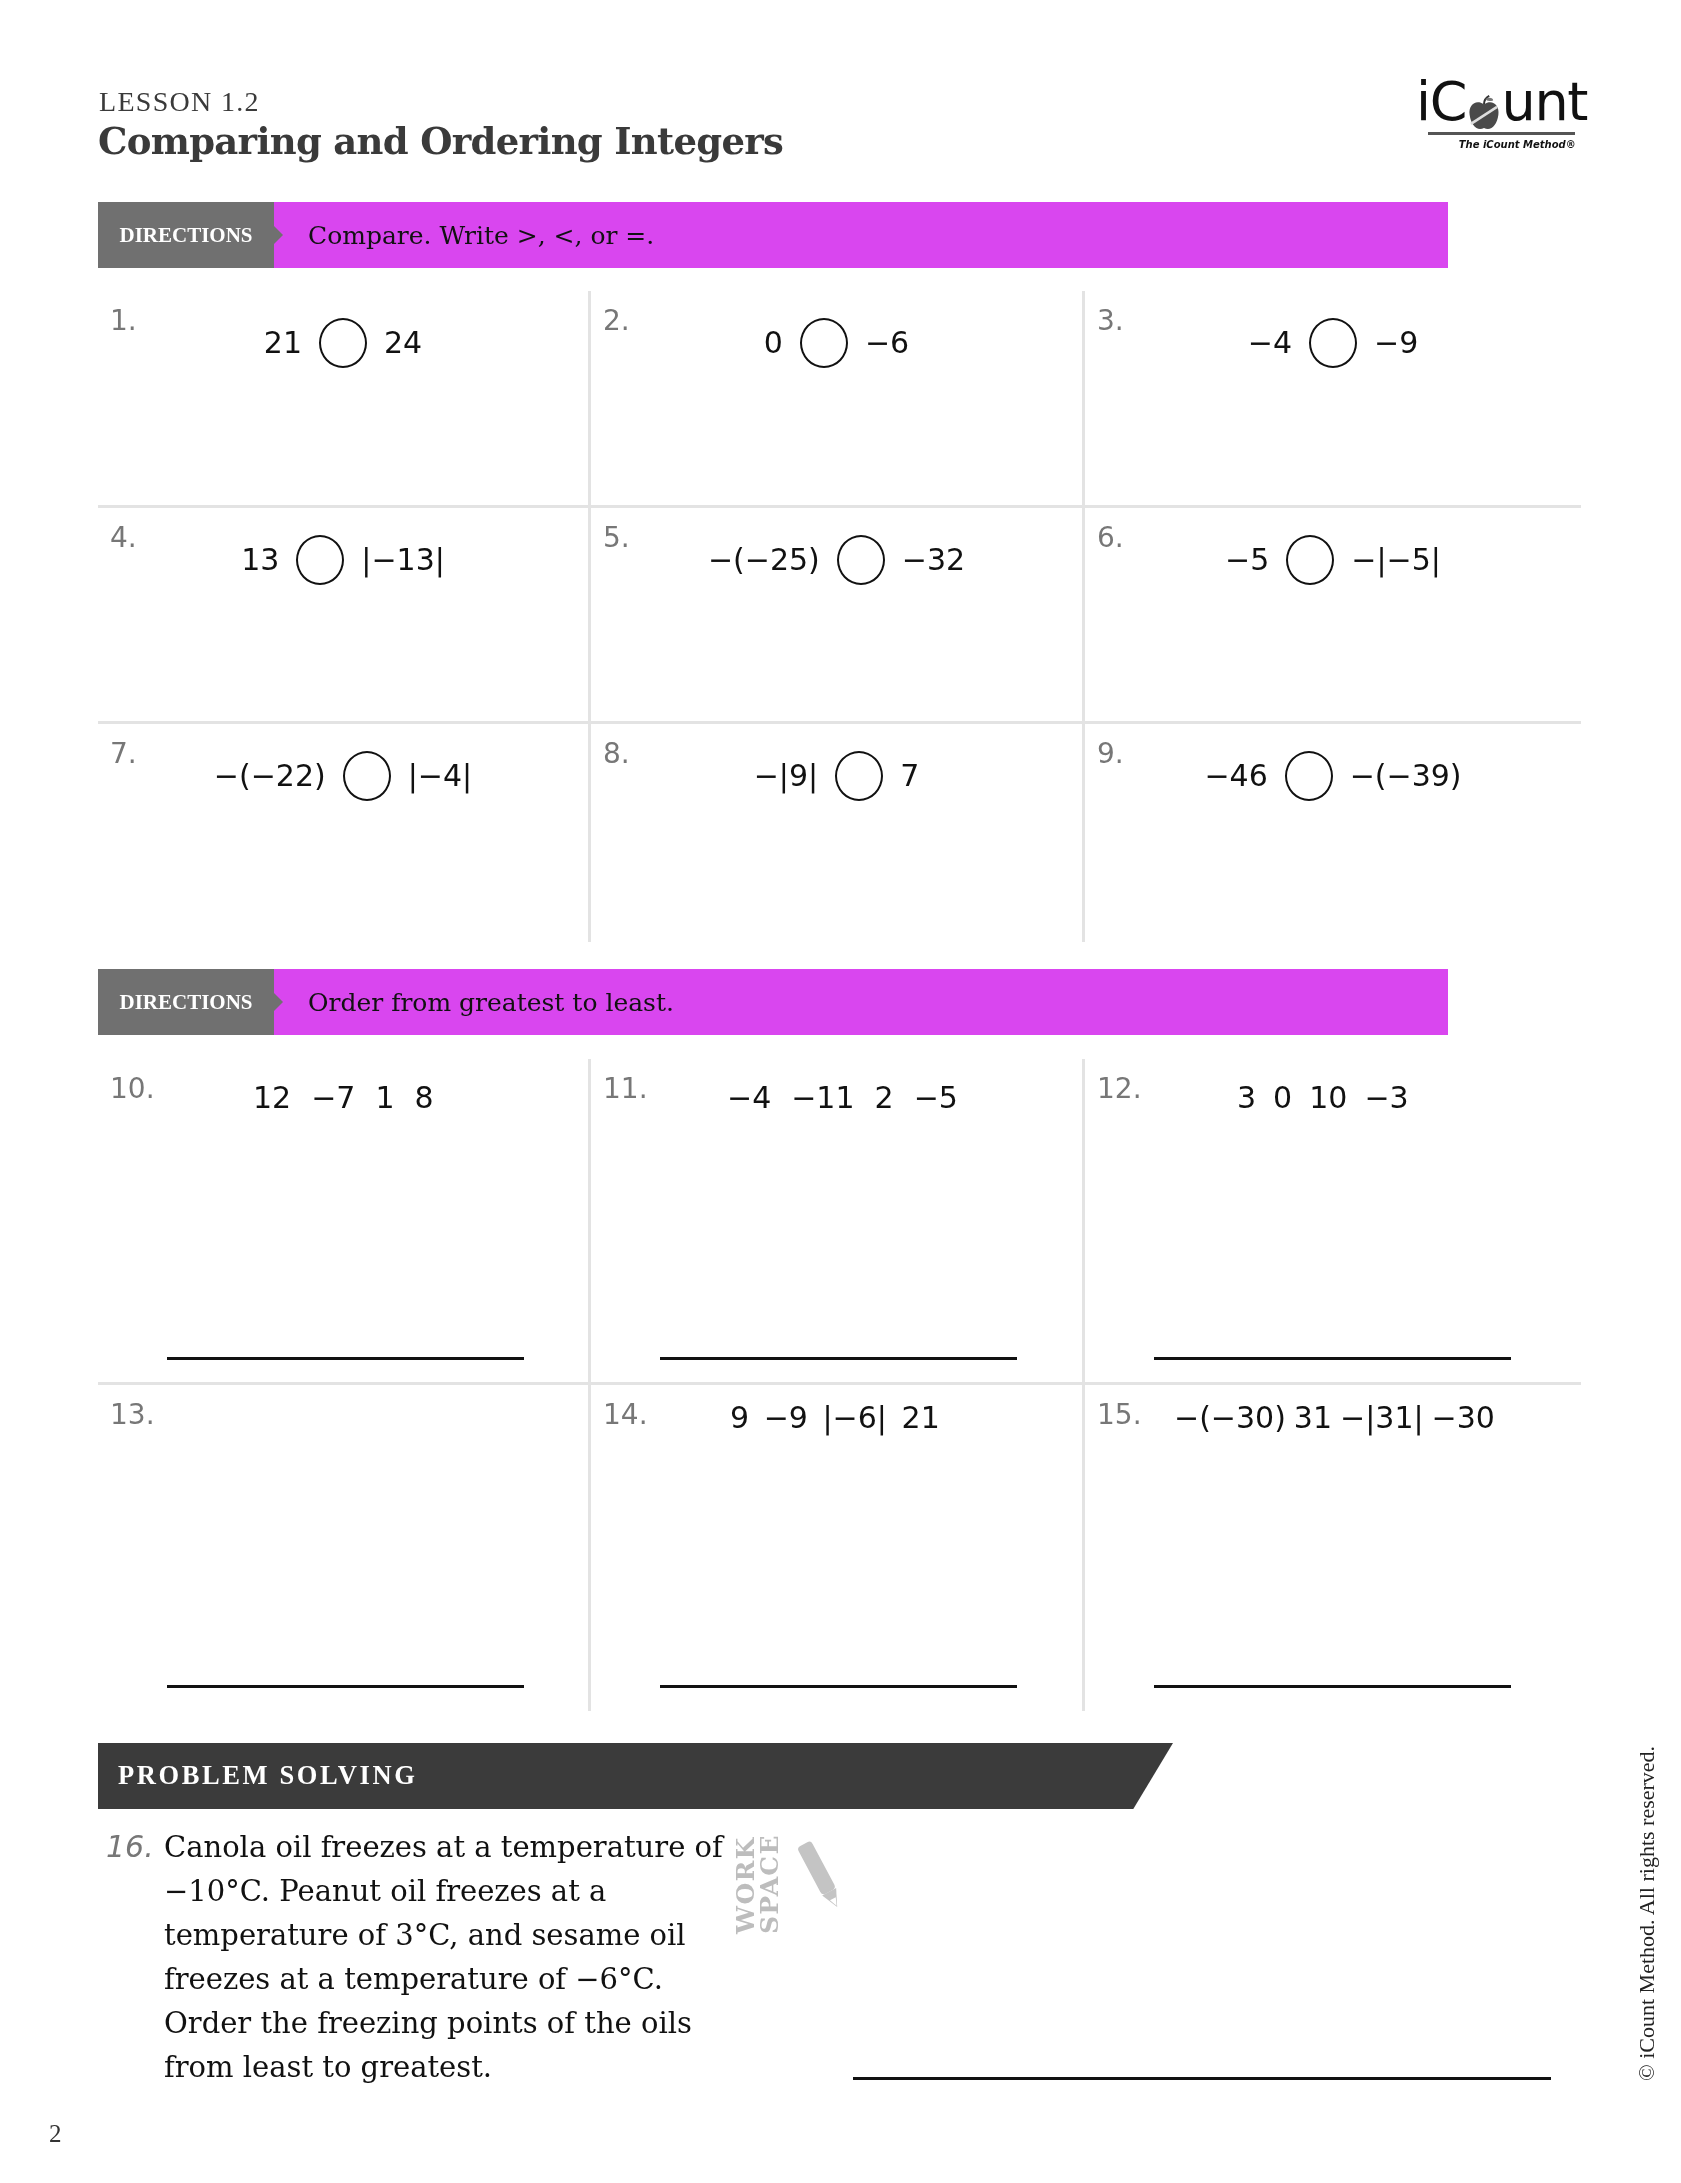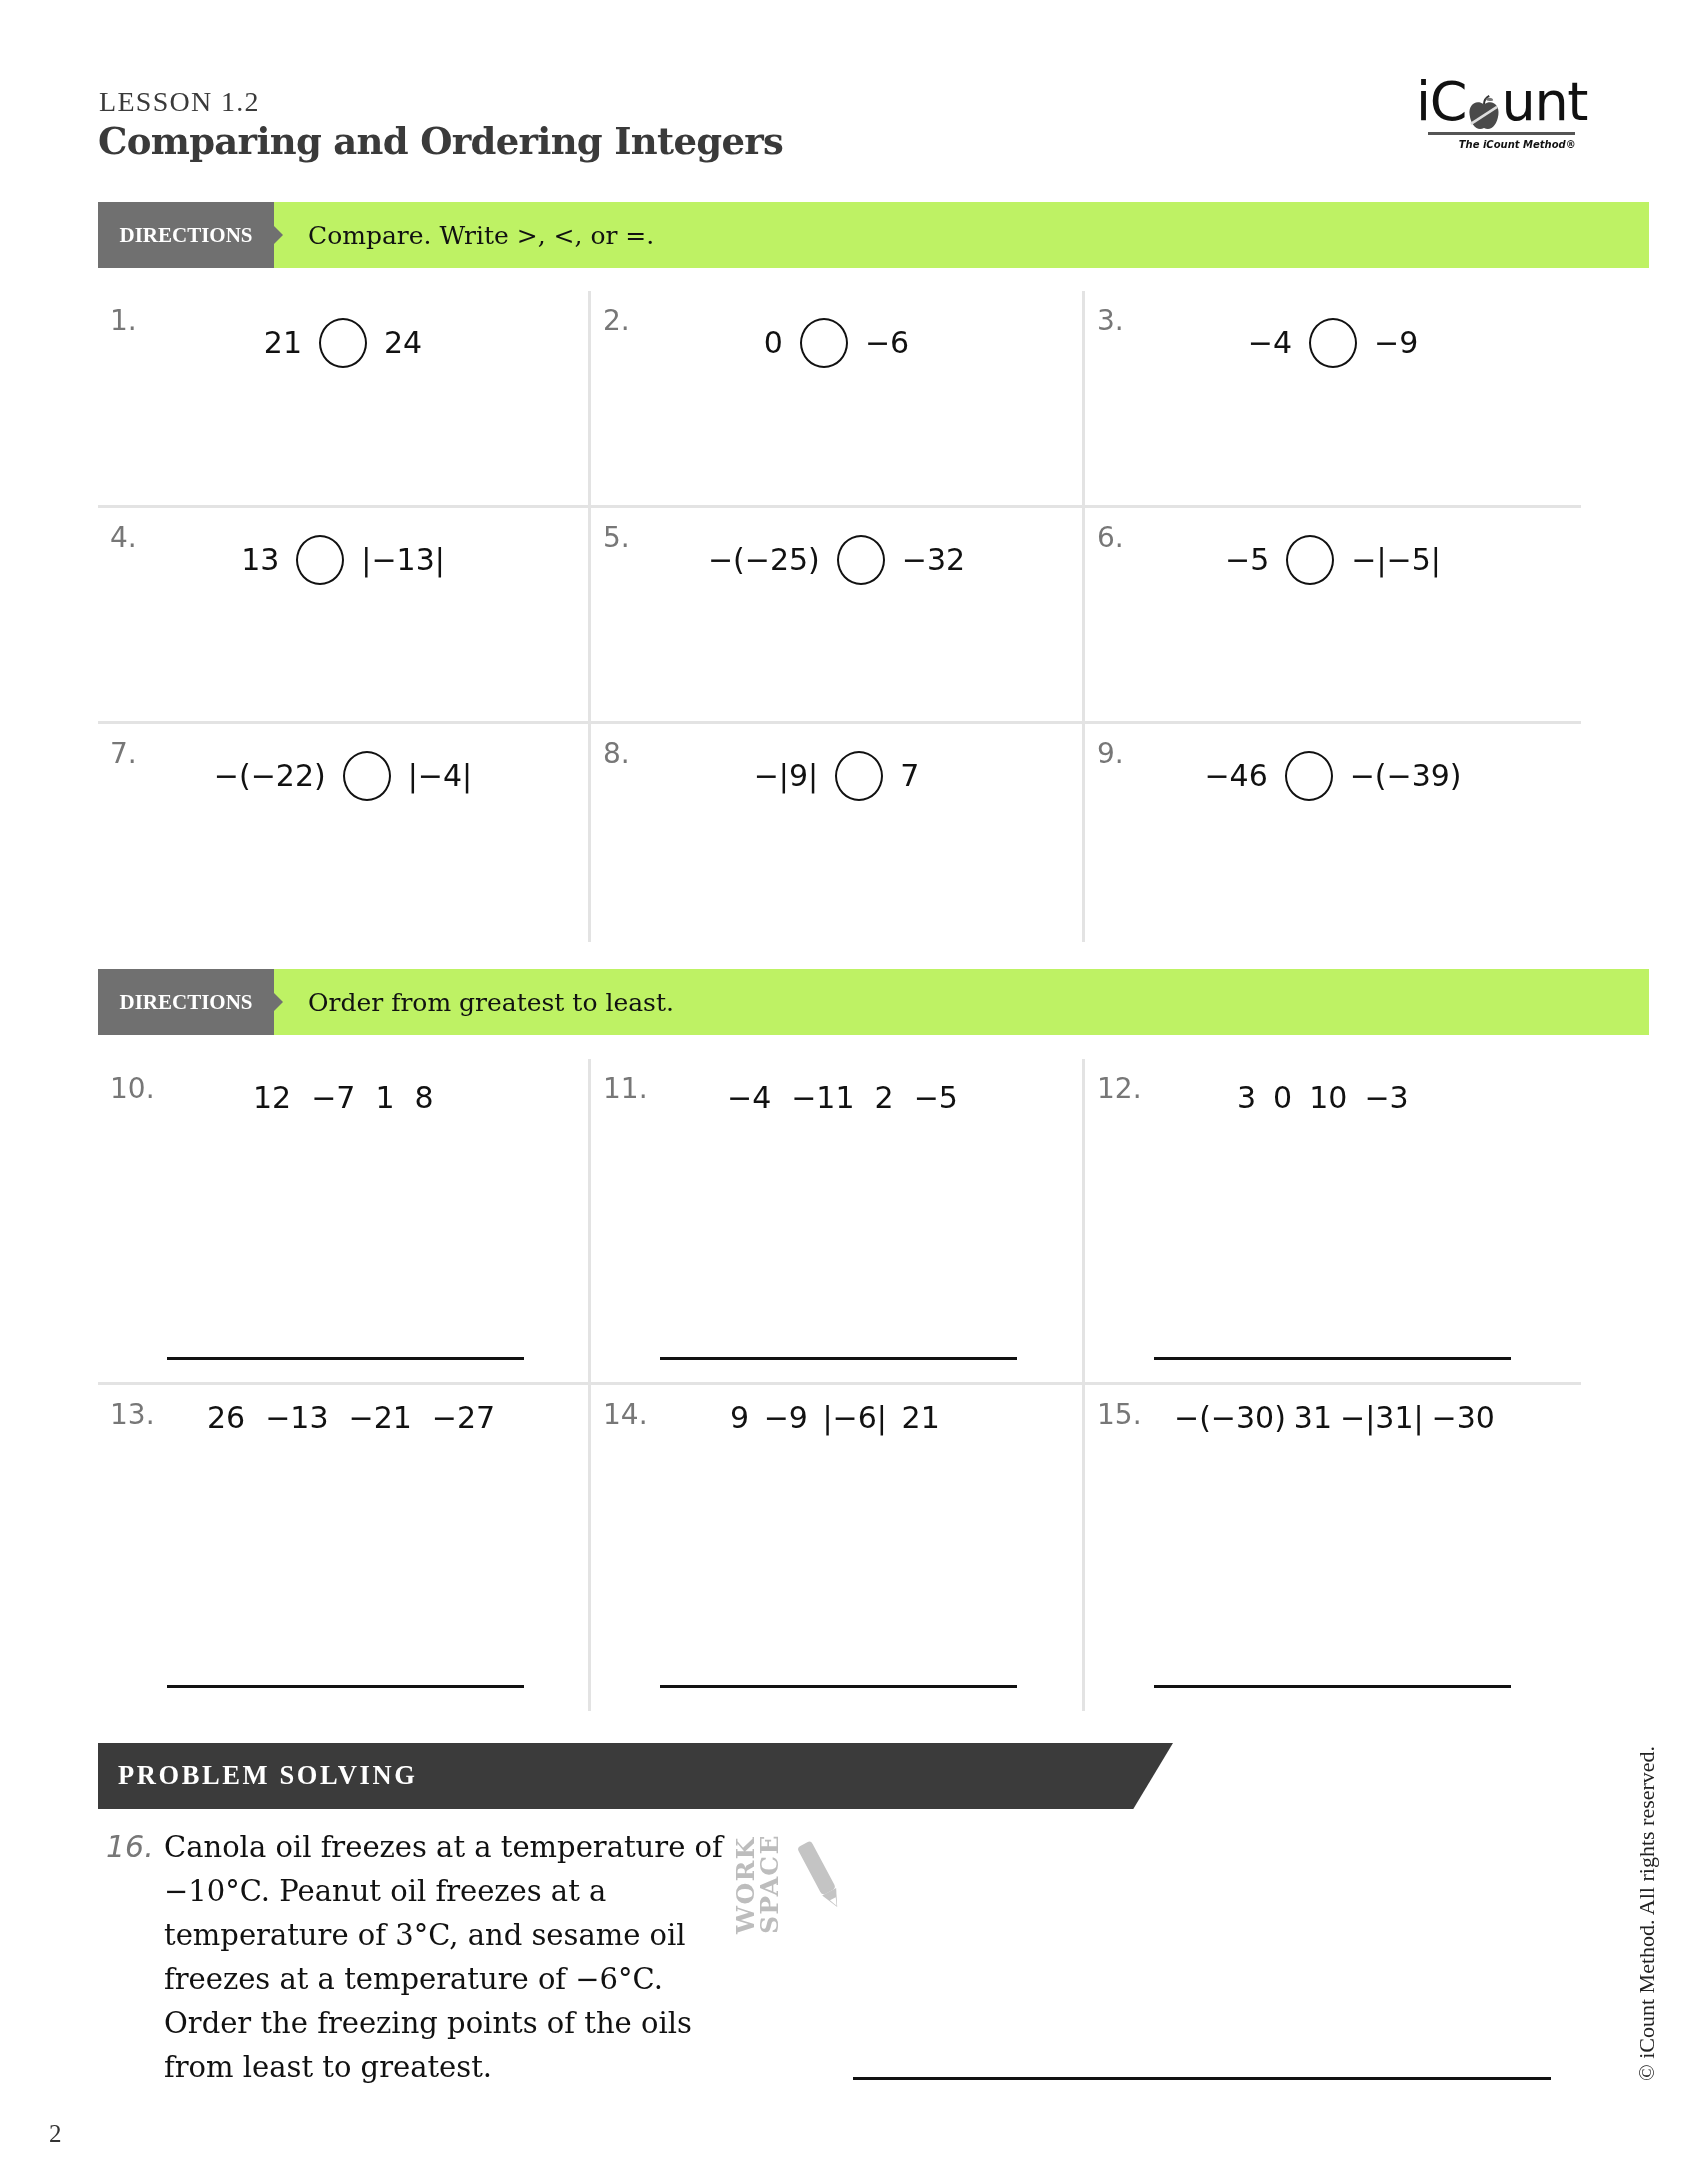--- a/index.html
+++ b/index.html
@@ -13,21 +13,21 @@
                 font-size: 37px; color: #3a3a3a; letter-spacing: -0.7px; text-align: right; }
 
   .logo { left: 1416px; top: 75px; width: 165px; height: 79px; }
   .logo-word { font-family: "DejaVu Sans", sans-serif; font-size: 54px; color: #111; line-height: 53px;
                letter-spacing: -1.3px; display: flex; align-items: center; }
   .logo-apple { display: inline-block; width: 34px; height: 37px; margin: 0 0.7px; position: relative; top: 4px; }
   .logo-rule { height: 2.6px; background: #555; margin: 4px 0 0 12px; width: 147px; }
   .logo-tag { font-family: "DejaVu Sans", sans-serif; font-size: 10px; font-weight: bold; font-style: italic;
               color: #111; text-align: right; margin-top: 4px; padding-right: 5.3px; }
 
-  .dir-bar { left: 98px; width: 1551px; height: 66px; background: #bef264; display: flex; align-items: center; }
+  .dir-bar { left: 98px; width: 1350px; height: 66px; background: #d946ef; display: flex; align-items: center; }
   .dir-label { width: 176px; height: 100%; background: #707070; color: #fff; display: flex; align-items: center;
                justify-content: center; font-family: "Liberation Serif", serif; font-weight: bold; font-size: 21px;
                letter-spacing: 0px; position: relative; }
   .dir-label::after { content: ""; position: absolute; right: -9.3px; top: 24px; border-top: 9.3px solid transparent;
                       border-bottom: 9.3px solid transparent; border-left: 9.3px solid #707070; }
   .dir-text { margin-left: 34px; font-family: "DejaVu Serif", serif; font-size: 25px; color: #111; }
 
   .grid { left: 98px; width: 1483px; display: grid; grid-template-columns: 493px 494px 496px; }
   .cell { position: relative; border-right: 3.3px solid #e3e3e3; border-bottom: 3.3px solid #e3e3e3; box-sizing: border-box; }
   .cell.col3 { border-right: none; }
@@ -195,26 +195,20 @@
       <span>3</span>
       <span>0</span>
       <span>10</span>
       <span>−3</span>
     </div>
     <div class="answer-line" style="top:298px;"></div>
   </div>
 
   <div class="cell lastrow">
     <span class="num">13.</span>
-    <div class="order" style="justify-content:flex-start; padding-left:109px; top:14.6px;">
-      <span>26</span>
-      <span>−13</span>
-      <span>−21</span>
-      <span>−27</span>
-    </div>
     <div class="answer-line" style="top:300px;"></div>
   </div>
   <div class="cell lastrow">
     <span class="num">14.</span>
     <div class="order" style="justify-content:flex-start; padding-left:139px; top:14.6px; gap:14.6px;">
       <span>9</span>
       <span>−9</span>
       <span>|−6|</span>
       <span>21</span>
     </div>

